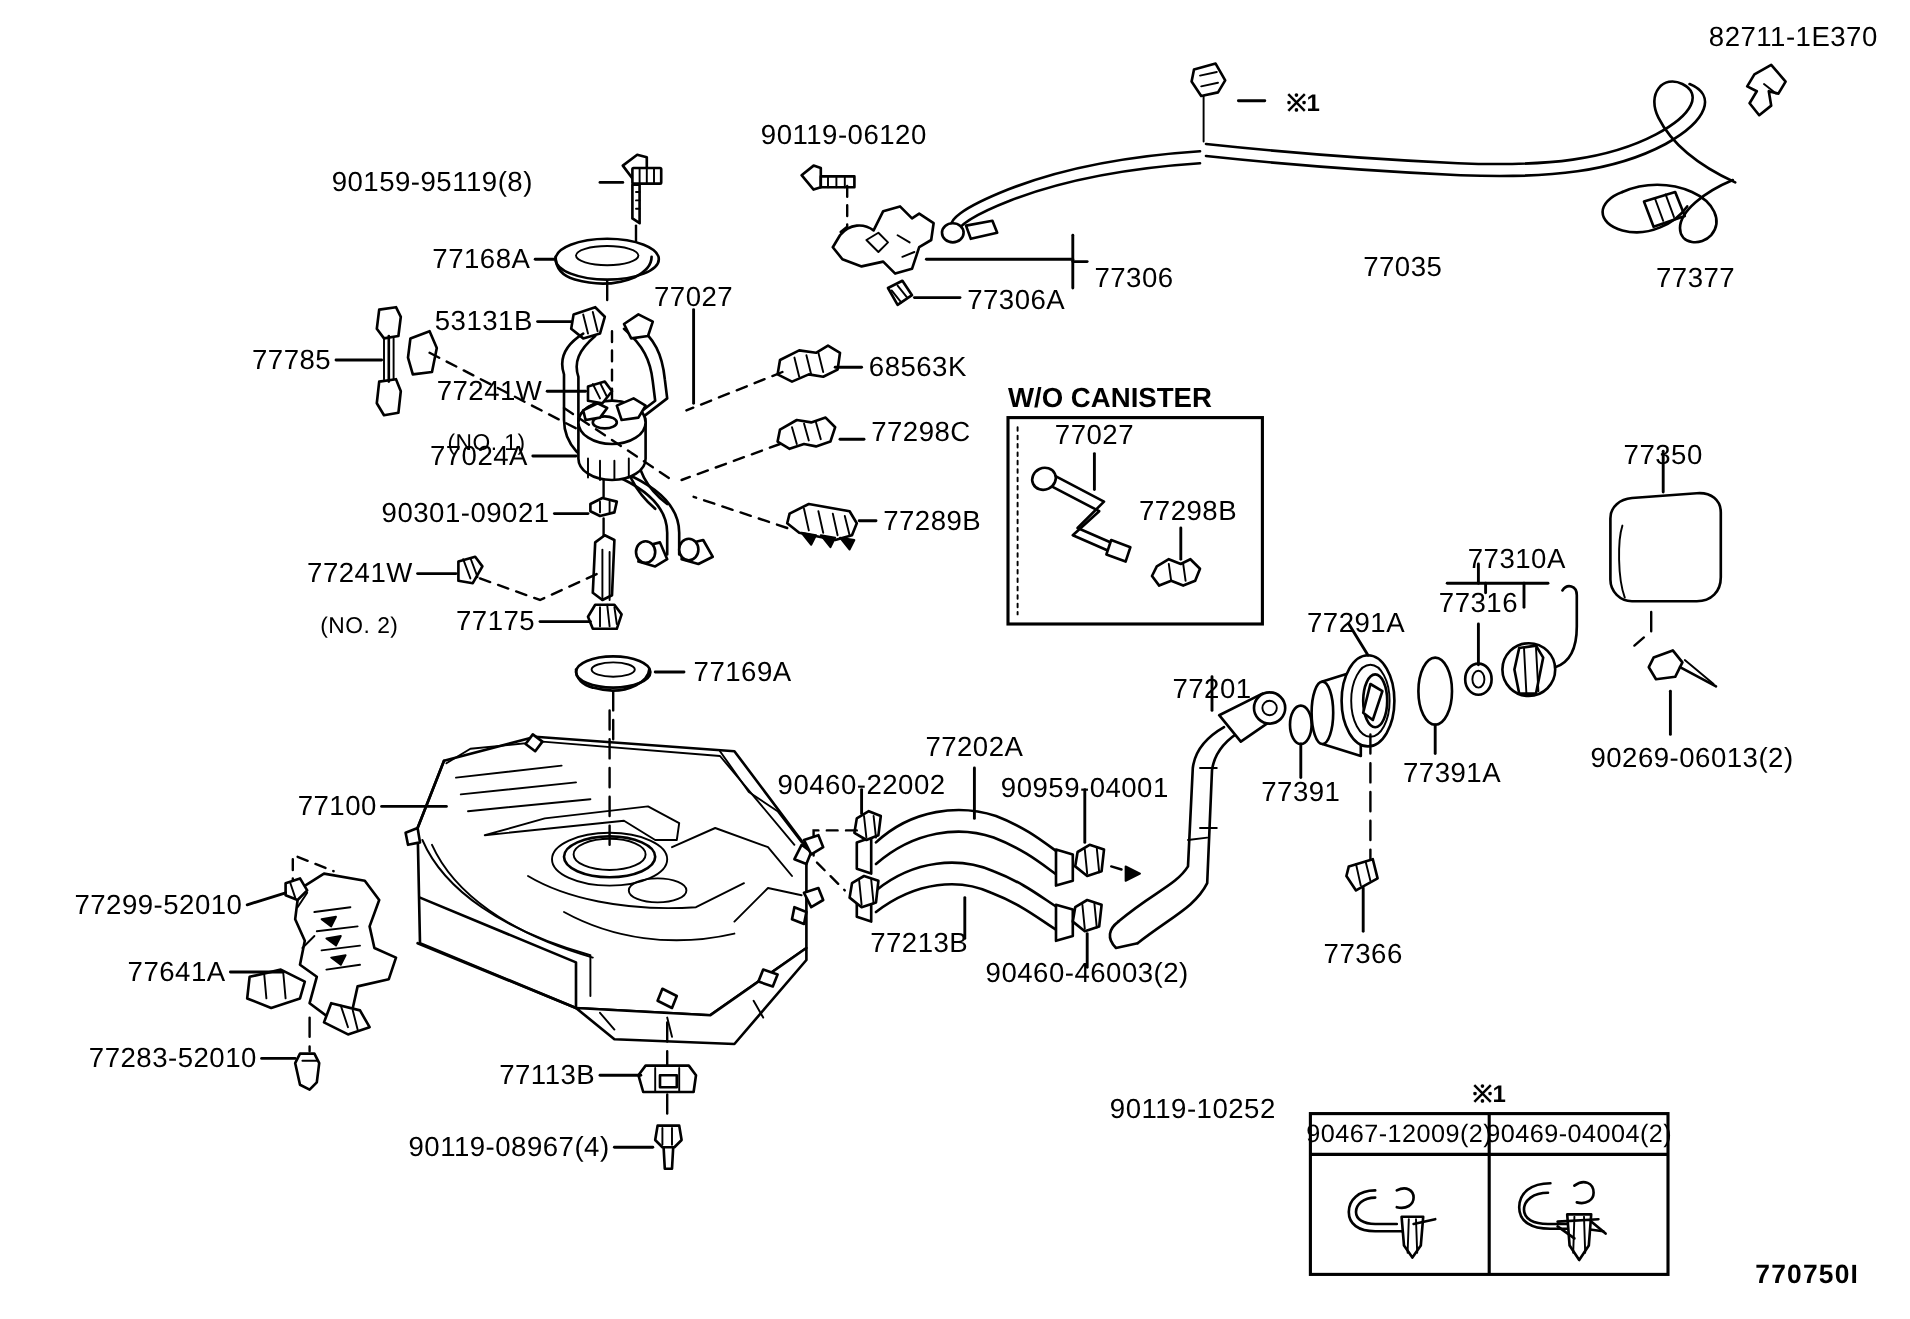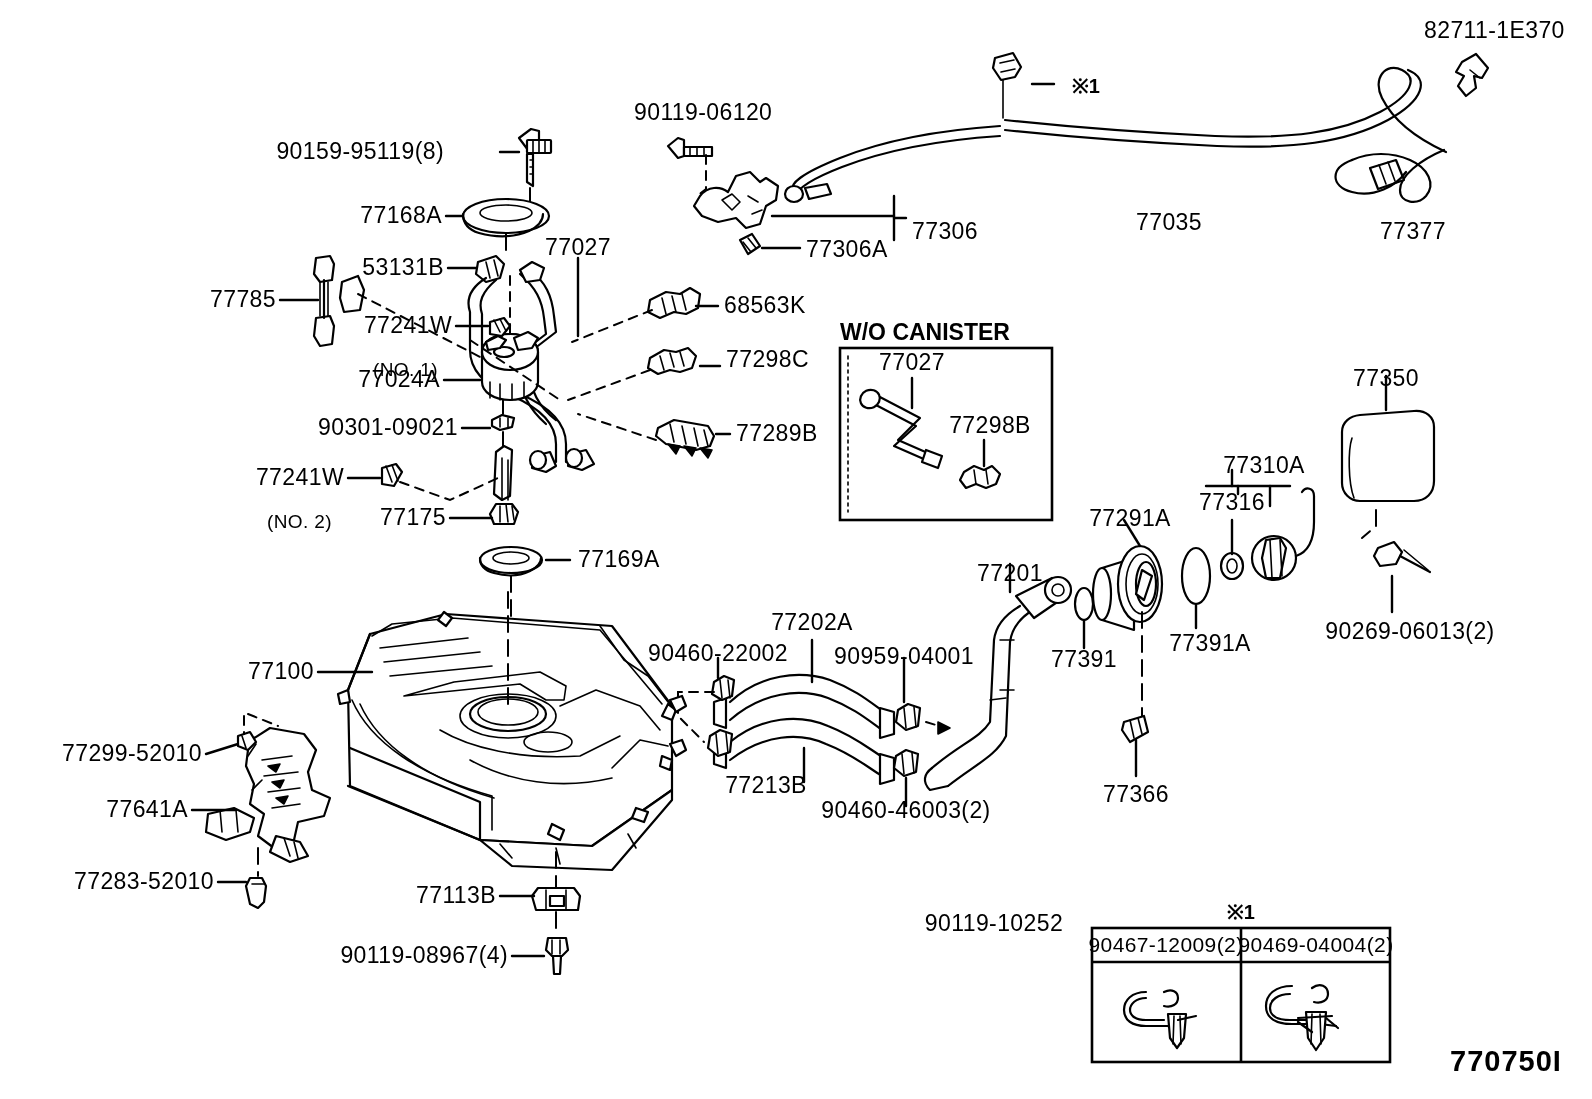--- a/index.html
+++ b/index.html
@@ -5,21 +5,21 @@
   html,body{margin:0;padding:0;background:#ffffff;}
   body{width:1592px;height:1099px;position:relative;overflow:hidden;
        font-family:"Liberation Sans", sans-serif;color:#000;}
   #sheet{position:absolute;left:0;top:0;width:1592px;height:1099px;}
   svg.art{position:absolute;left:0;top:0;width:1592px;height:1099px;overflow:visible;}
   .lbl{position:absolute;white-space:nowrap;font-family:"Liberation Sans", sans-serif;
        font-weight:400;font-size:23px;letter-spacing:0.4px;line-height:1.02;
        transform:translate(-50%,-50%);}
   .lbl.sub{font-size:19px;margin-top:20px;}
   .lbl.small{font-size:21px;}
-  .lbl.id{font-size:29px;font-weight:700;letter-spacing:1px;}
+  .lbl.id{font-size:22px;font-weight:700;letter-spacing:1px;}
   .boxttl{position:absolute;white-space:nowrap;font-weight:700;font-size:23px;
           transform:translate(-50%,-50%);}
   .note{position:absolute;white-space:nowrap;font-weight:700;font-size:20px;
         transform:translate(-50%,-50%);}
 </style>
 </head>
 <body>
 
 <div id="sheet">
 

